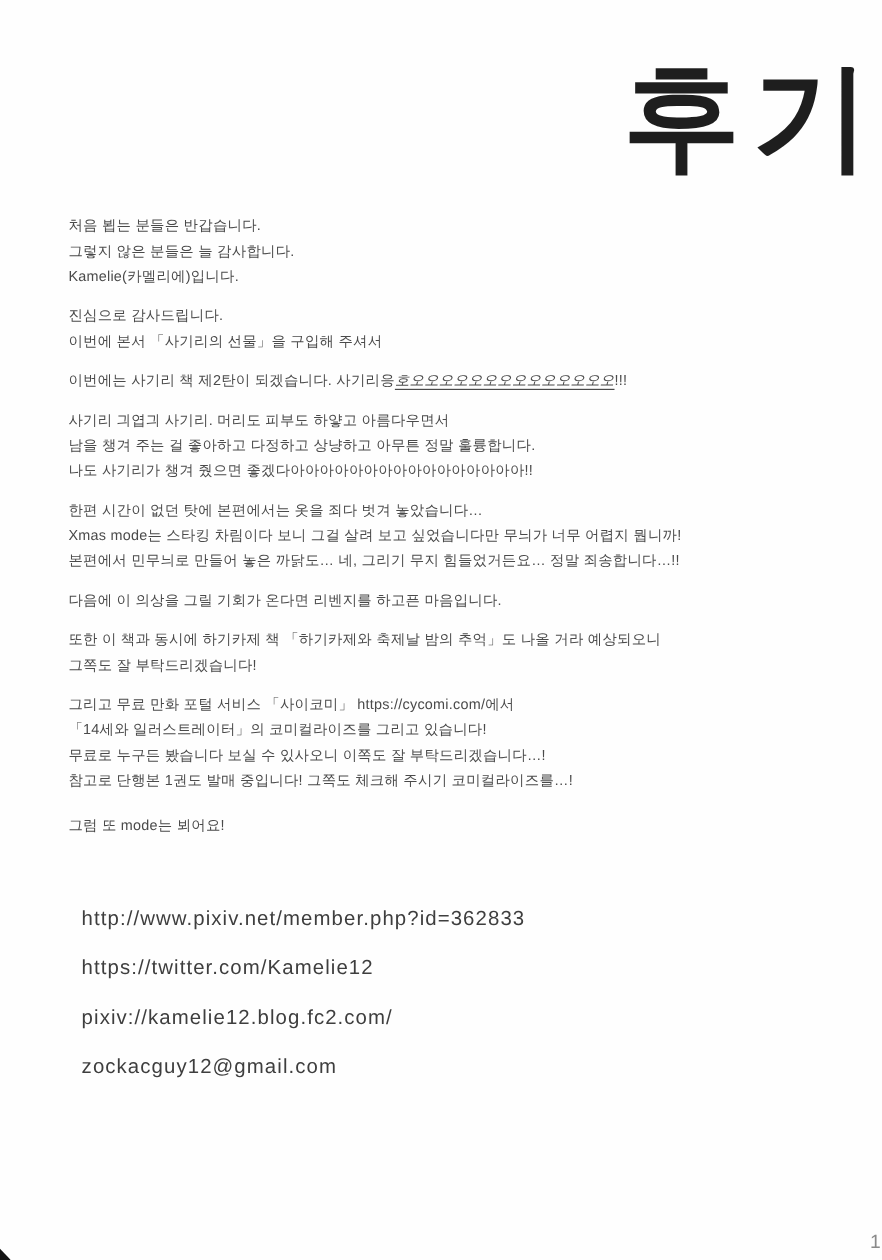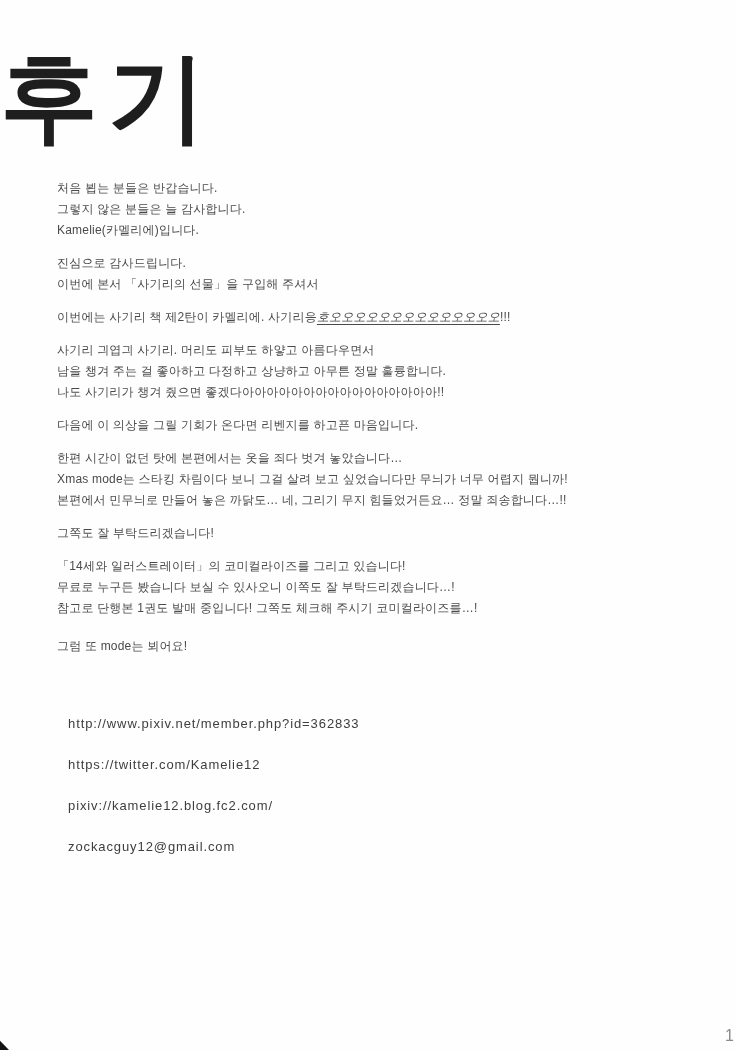--- a/index.html
+++ b/index.html
@@ -8,21 +8,21 @@
     background:#f4f4f2;
     font-family:"Liberation Sans","DejaVu Sans",sans-serif;
     overflow:hidden;
   }
   .page{
     position:relative;width:735px;height:1050px;
     background:#fefefe;overflow:hidden;
   }
   .title{
     margin:48px 0 0 0;
-    text-align:left;
+    text-align:right;
     font-size:98px;line-height:1;
     font-weight:900;
     color:#1e1e1e;
     letter-spacing:10px;
   }
   .content{
     margin:32px 30px 0 57px;
     font-size:12px;line-height:21px;
     color:#4a4a4a;
     letter-spacing:0.2px;
@@ -30,21 +30,21 @@
   .para{margin:0 0 12px 0;}
   .para-closing{margin-top:17px;}
   .line{white-space:nowrap;}
   .u{
     text-decoration:underline;
     text-underline-offset:3px;
     font-style:italic;
   }
   .links{
     margin:58px 0 0 68px;
-    font-size:13px;line-height:18px;
+    font-size:17px;line-height:18px;
     color:#3e3e3e;
     letter-spacing:0.9px;
     font-weight:500;
   }
   .link-line{margin-bottom:23px;white-space:nowrap;}
   .pagenum{
     position:absolute;right:1px;bottom:5px;
     font-size:16px;color:#8a8a8a;
   }
   .corner-artifact{
@@ -68,45 +68,47 @@
       <div class="line">그렇지 않은 분들은 늘 감사합니다.</div>
       <div class="line">Kamelie(카멜리에)입니다.</div>
     </div>
 
     <div class="para">
       <div class="line">진심으로 감사드립니다.</div>
       <div class="line">이번에 본서 「사기리의 선물」을 구입해 주셔서</div>
     </div>
 
     <div class="para">
-      <div class="line"><span>이번에는 사기리 책 제2탄이 카멜리에. 사기리응</span><span class="u">호오오오오오오오오오오오오오오</span><span>!!!</span></div>
+      <div class="line"><span>이번에는 사기리 책 제2탄이 되겠습니다. 사기리응</span><span class="u">호오오오오오오오오오오오오오오</span><span>!!!</span></div>
     </div>
 
     <div class="para">
       <div class="line">사기리 긔엽긔 사기리. 머리도 피부도 하얗고 아름다우면서</div>
       <div class="line">남을 챙겨 주는 걸 좋아하고 다정하고 상냥하고 아무튼 정말 훌륭합니다.</div>
       <div class="line">나도 사기리가 챙겨 줬으면 좋겠다아아아아아아아아아아아아아아아아!!</div>
     </div>
 
 
     <div class="para">
-      <div class="line">다음에 이 의상을 그릴 기회가 온다면 리벤지를 하고픈 마음입니다.</div>
-    </div>
-
-    <div class="para">
       <div class="line">한편 시간이 없던 탓에 본편에서는 옷을 죄다 벗겨 놓았습니다…</div>
       <div class="line">Xmas mode는 스타킹 차림이다 보니 그걸 살려 보고 싶었습니다만 무늬가 너무 어렵지 뭡니까!</div>
       <div class="line">본편에서 민무늬로 만들어 놓은 까닭도… 네, 그리기 무지 힘들었거든요… 정말 죄송합니다…!!</div>
     </div>
 
     <div class="para">
+      <div class="line">다음에 이 의상을 그릴 기회가 온다면 리벤지를 하고픈 마음입니다.</div>
+    </div>
+
+    <div class="para">
+      <div class="line">또한 이 책과 동시에 하기카제 책 「하기카제와 축제날 밤의 추억」도 나올 거라 예상되오니</div>
       <div class="line">그쪽도 잘 부탁드리겠습니다!</div>
     </div>
 
     <div class="para">
+      <div class="line">그리고 무료 만화 포털 서비스 「사이코미」 https://cycomi.com/에서</div>
       <div class="line">「14세와 일러스트레이터」의 코미컬라이즈를 그리고 있습니다!</div>
       <div class="line">무료로 누구든 봤습니다 보실 수 있사오니 이쪽도 잘 부탁드리겠습니다…!</div>
       <div class="line">참고로 단행본 1권도 발매 중입니다! 그쪽도 체크해 주시기 코미컬라이즈를…!</div>
     </div>
 
     <div class="para para-closing">
       <div class="line">그럼 또 mode는 뵈어요!</div>
     </div>
 
   </div>

